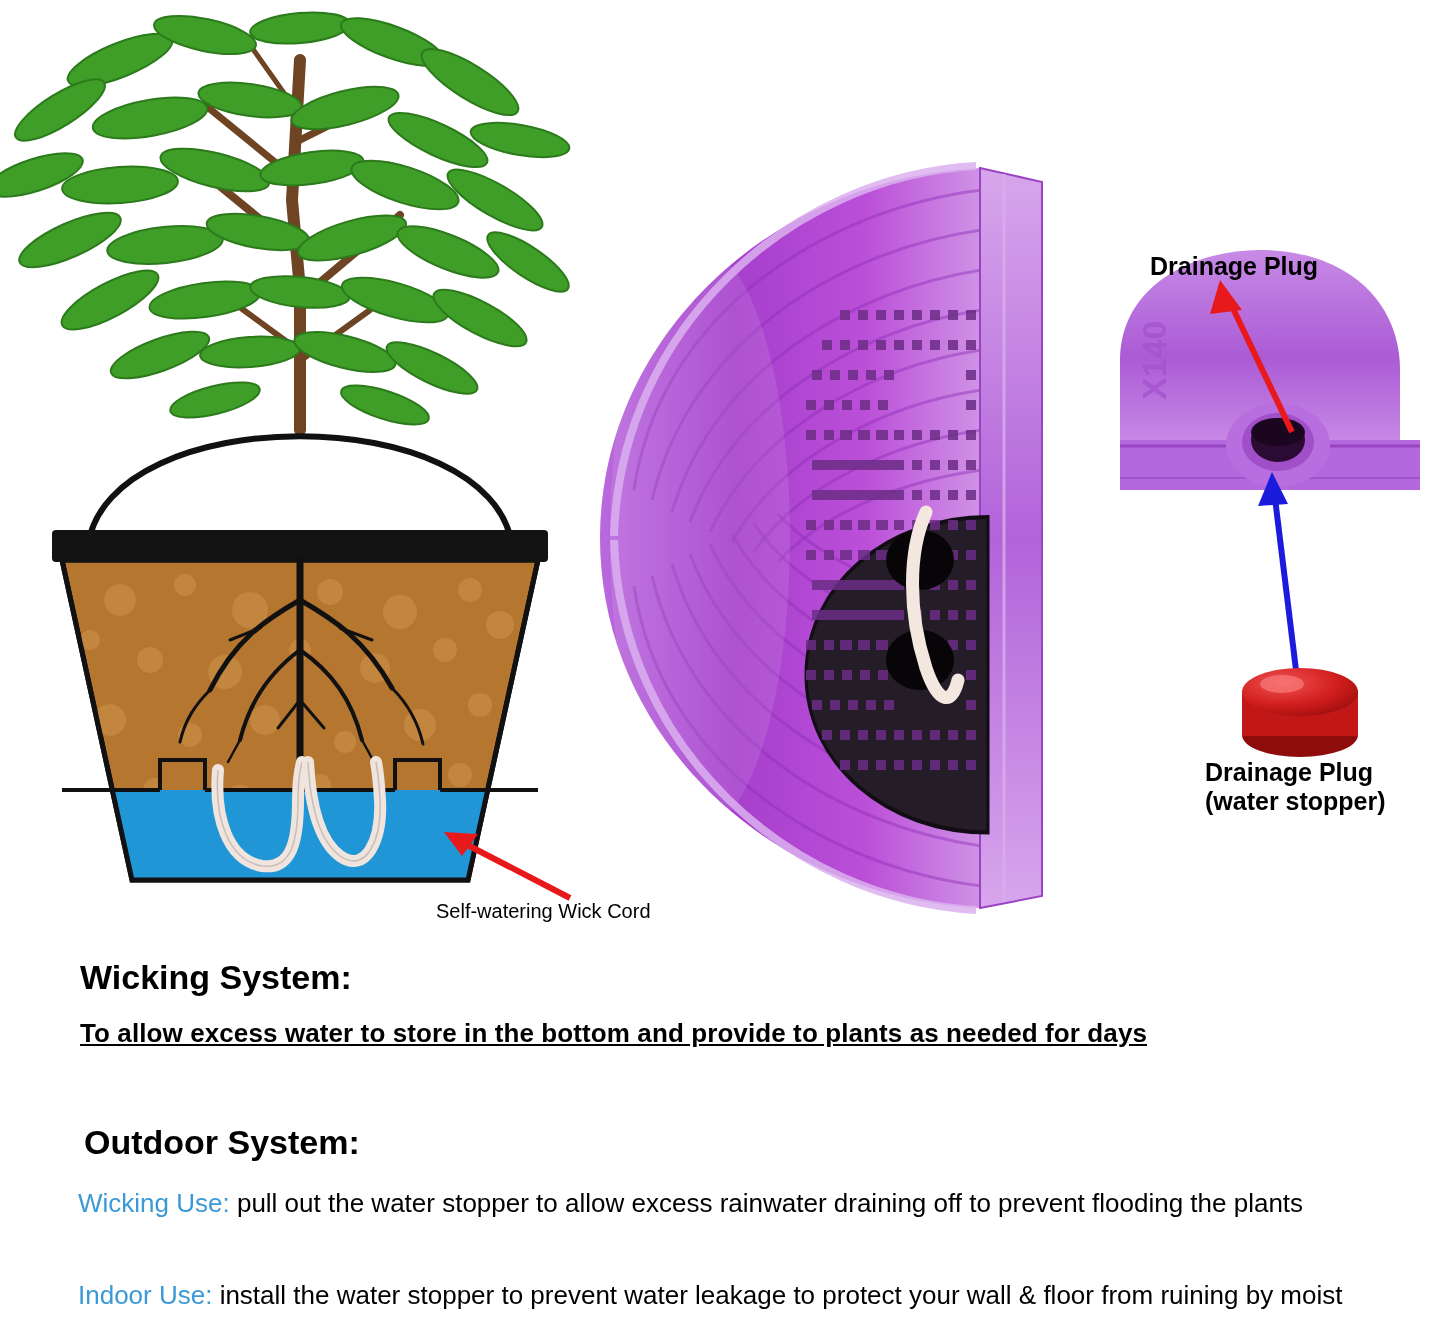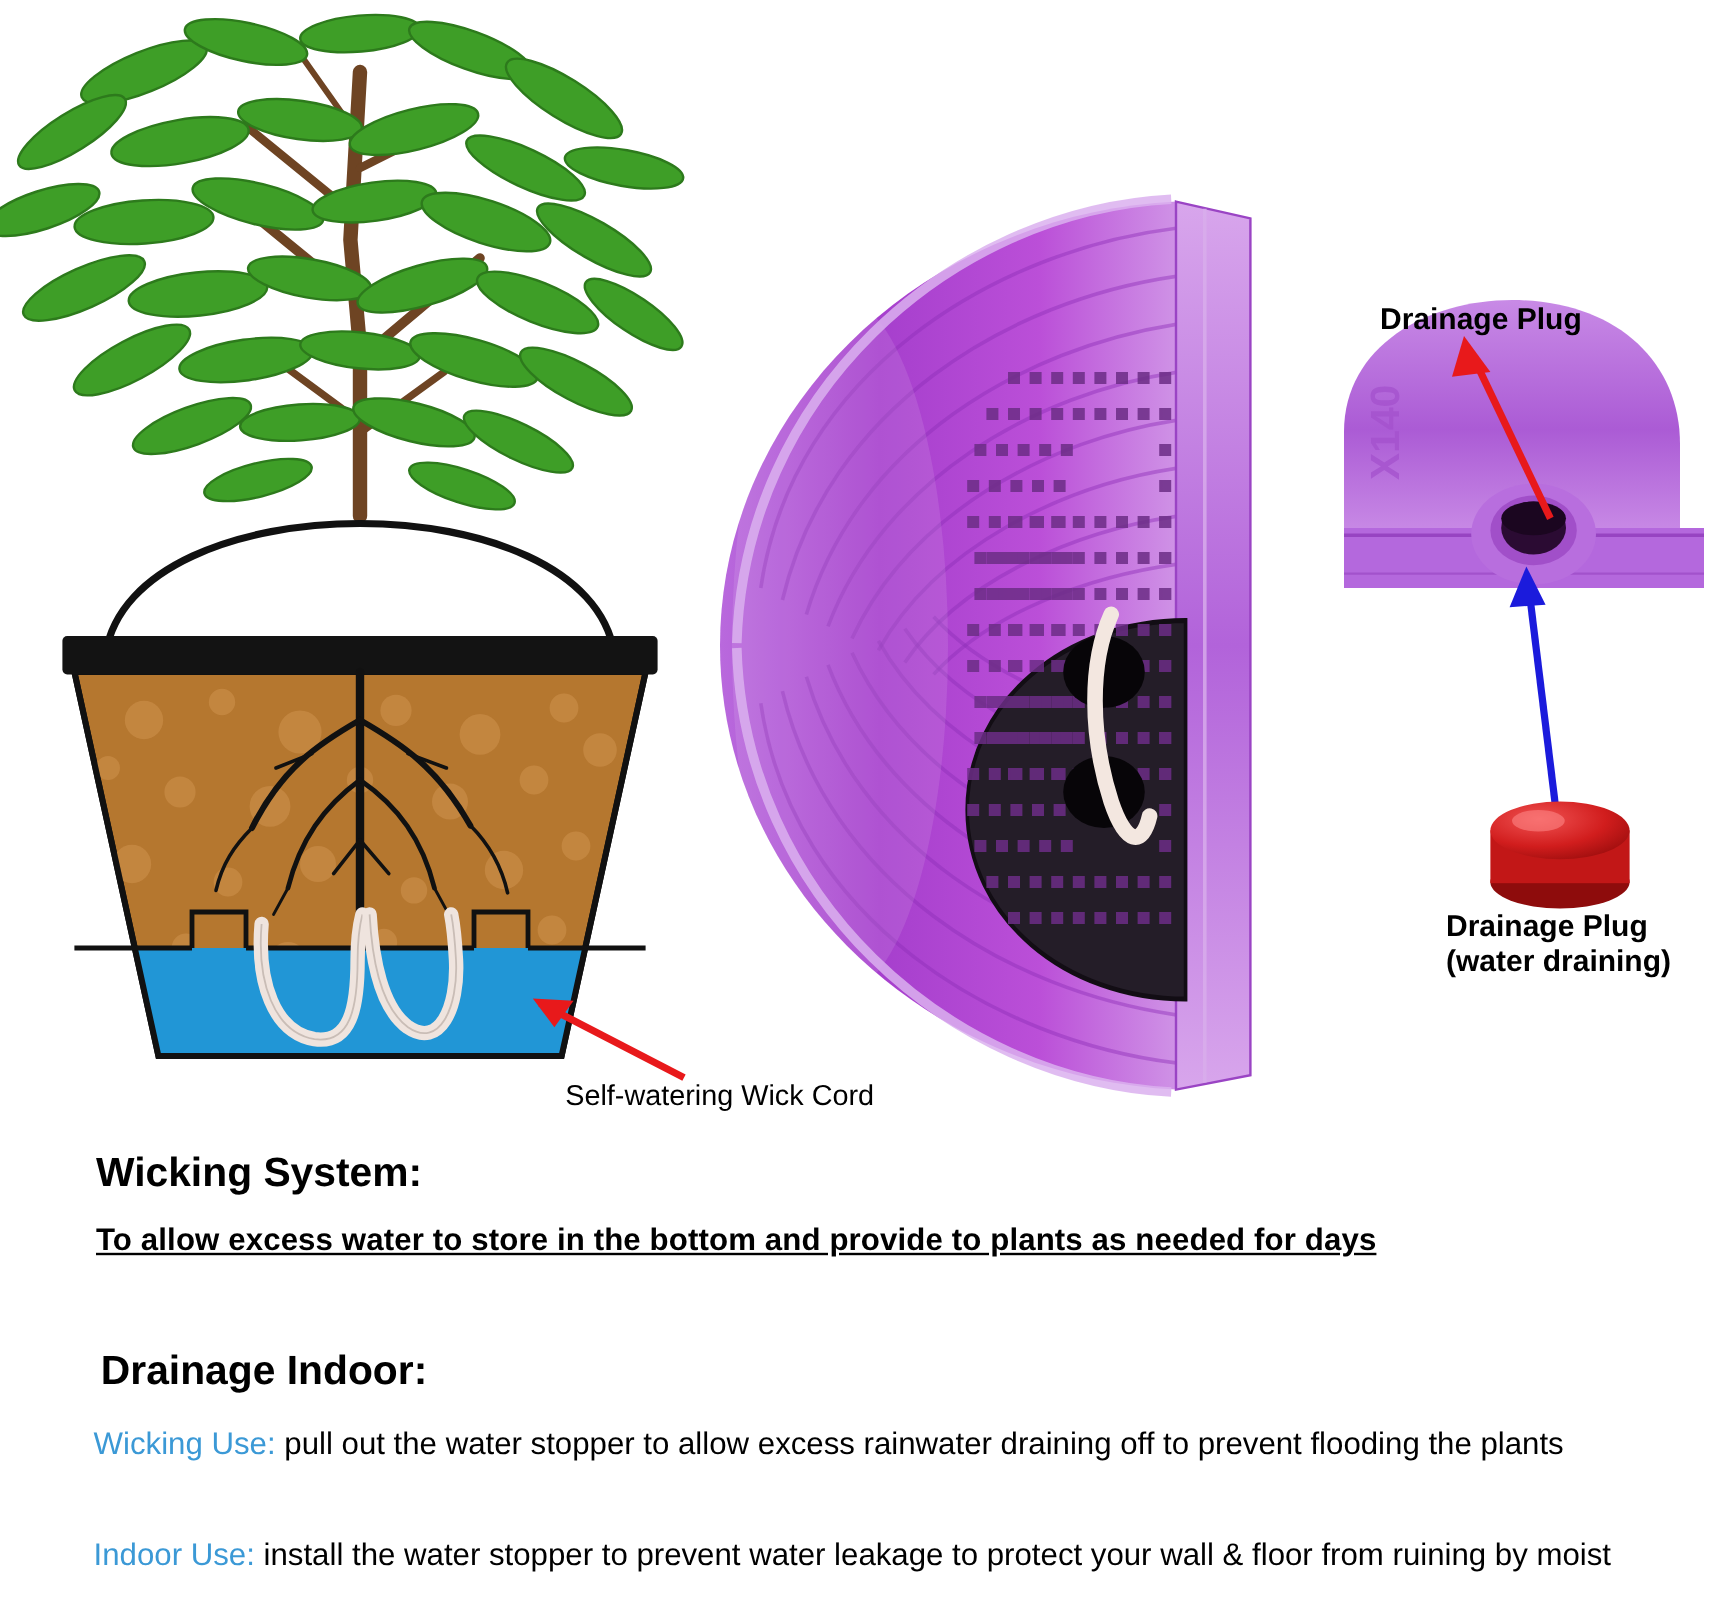--- a/index.html
+++ b/index.html
@@ -43,22 +43,22 @@
   }
   #drainage-plug-label {
     left: 1205px; top: 758px;
     font-size: 25px;
     font-weight: bold;
     line-height: 1.15;
     white-space: normal;
     width: 250px;
   }
   #wick-label {
-    left: 471px; top: 900px;
-    font-size: 24px;
+    left: 436px; top: 900px;
+    font-size: 20px;
     font-weight: normal;
   }
 
   
   .textblock {
     position: absolute;
     left: 0; top: 940px;
     width: 1445px;
     height: 398px;
   }
@@ -398,33 +398,33 @@
         <rect x="182" y="452" width="116" height="44" fill="#c21717"></rect>
         <ellipse cx="240" cy="452" rx="58" ry="24" fill="url(#plugGrad)"></ellipse>
         <ellipse cx="222" cy="444" rx="22" ry="9" fill="#ff8a8a" opacity="0.55"></ellipse>
       </g>
     </svg>
 
     <div class="lbl" id="drainage-hole-label">Drainage Plug</div>
 
     <div class="lbl" id="drainage-plug-label">
       <span>Drainage Plug</span><br>
-      <span>(water draining)</span>
+      <span>(water stopper)</span>
     </div>
 
     <div class="lbl" id="wick-label">Self-watering Wick Cord</div>
   </div>
 
   <div class="textblock">
 
     <div class="h-title" id="wicking-title">Wicking System:</div>
 
     <div class="body-line" id="wicking-body">To allow excess water to store in the bottom and provide to plants as needed for days</div>
 
-    <div class="h-title" id="drainage-title">Drainage Indoor:</div>
+    <div class="h-title" id="drainage-title">Outdoor System:</div>
 
     <div class="para" id="outdoor-para">
       <span class="accent">Wicking Use:</span><span> pull out the water stopper to allow excess rainwater draining off to prevent flooding the plants</span>
     </div>
 
     <div class="para" id="indoor-para">
       <span class="accent">Indoor Use:</span><span> install the water stopper to prevent water leakage to protect your wall &amp; floor from ruining by moist</span>
     </div>
   </div>
 

